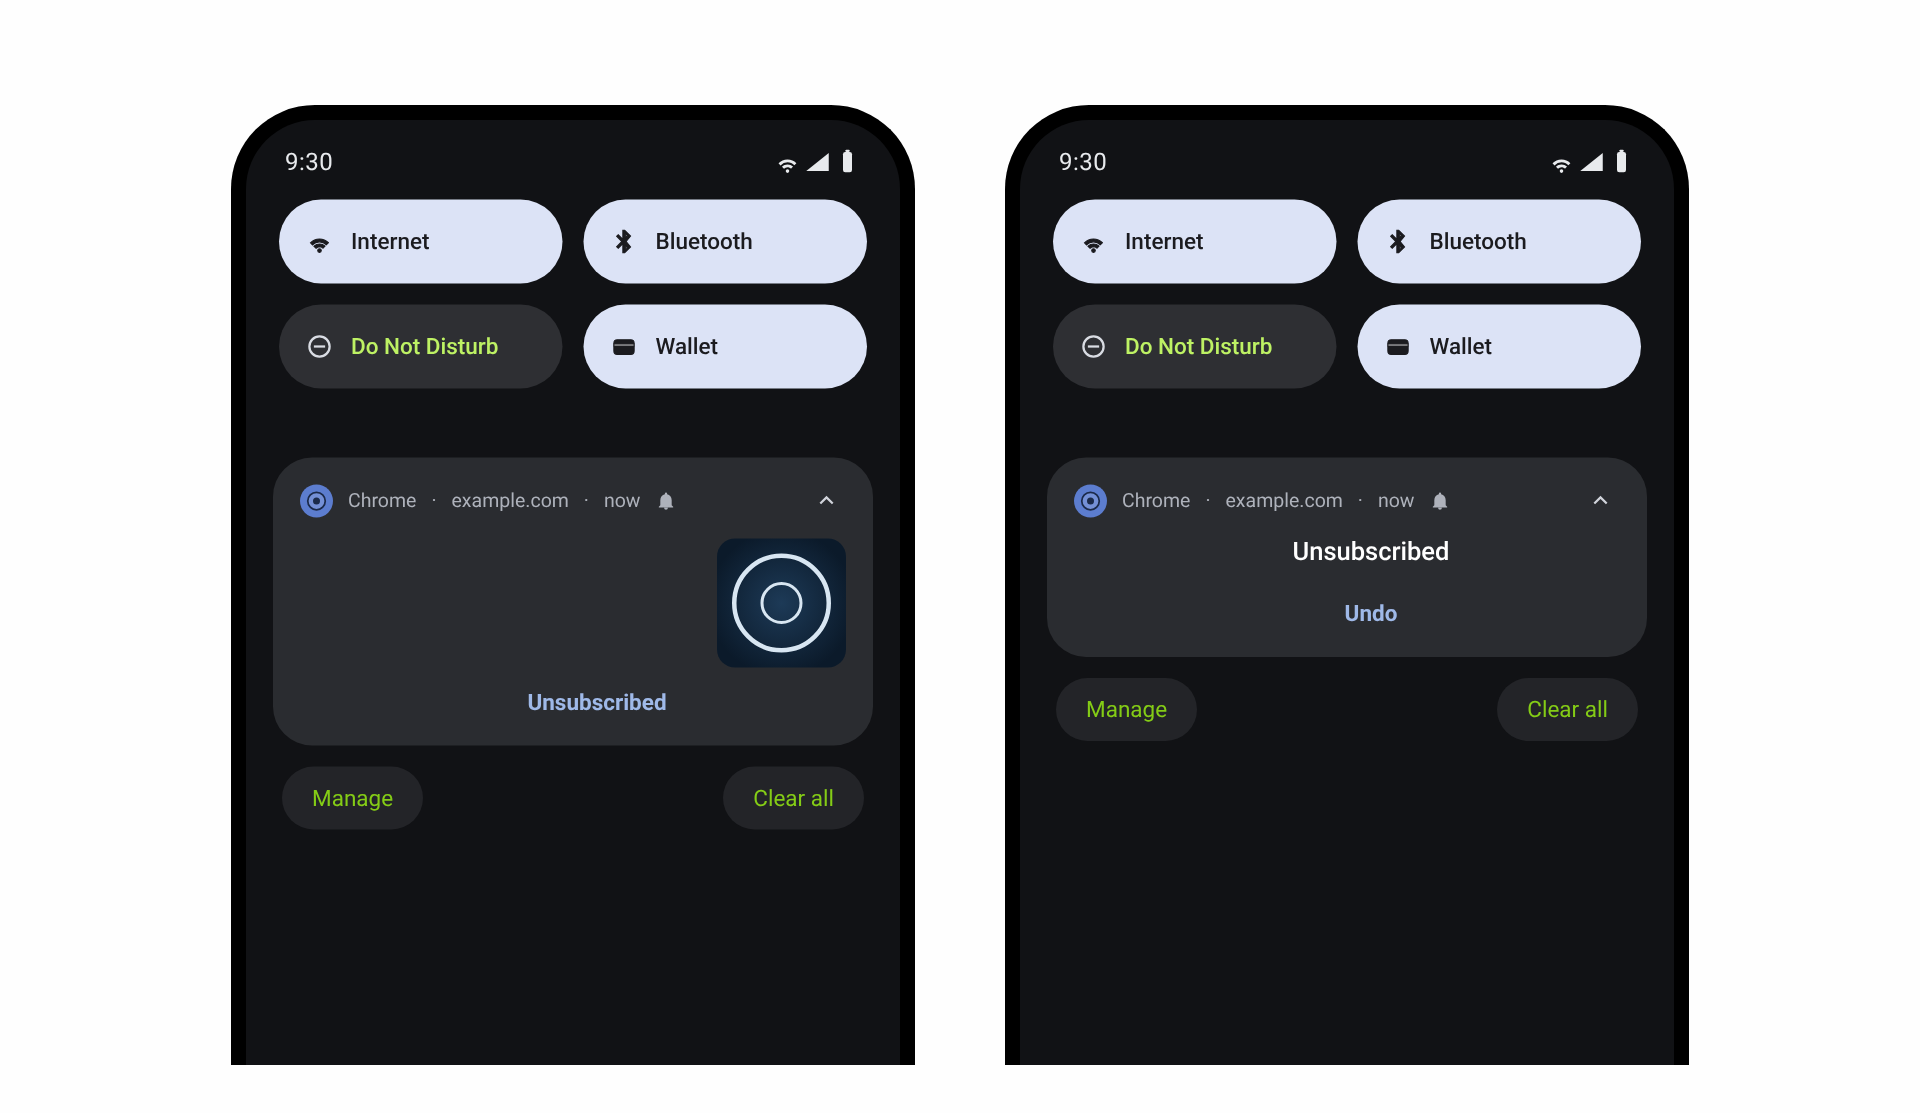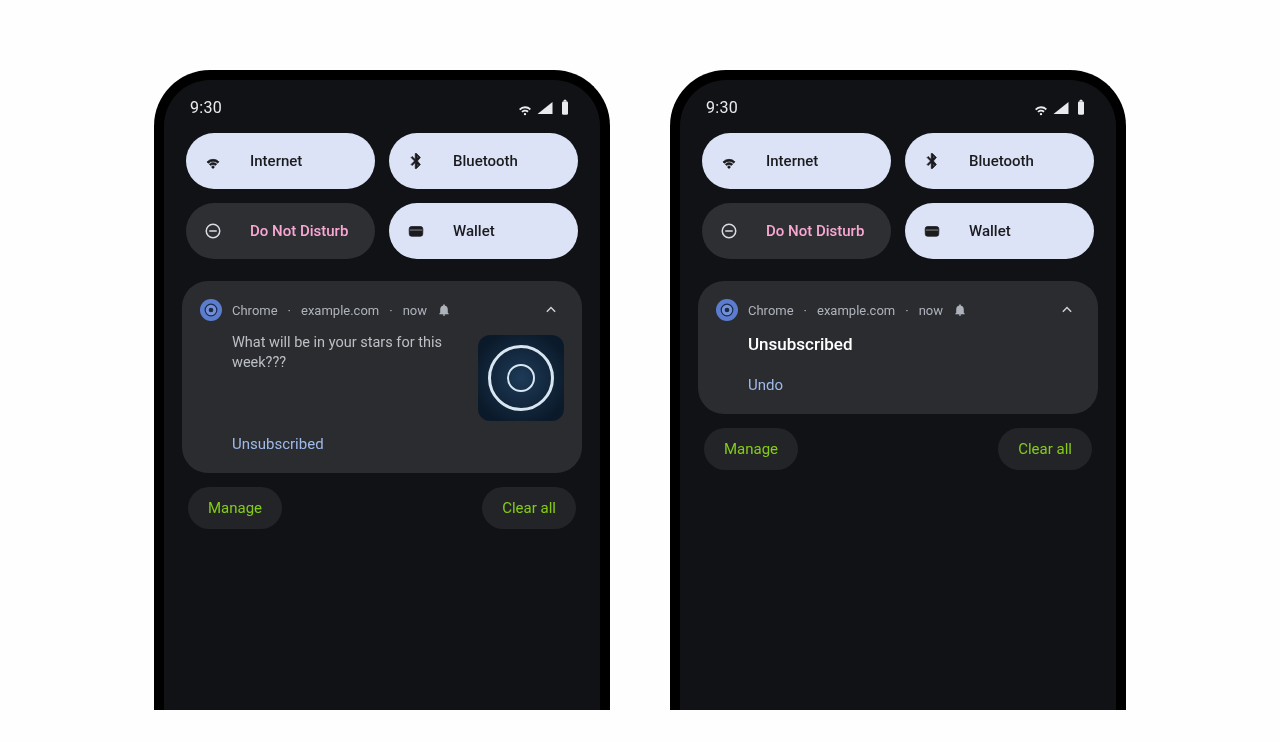--- a/index.html
+++ b/index.html
@@ -51,20 +51,21 @@
     background:#000;
     border-radius:4px;
   }
   .screen{
     position:absolute;
     inset:0;
     background:var(--panel-bg);
     padding:14px 18px 0 18px;
     display:flex;
     flex-direction:column;
+    text-align:center;
   }
   .statusbar{
     display:flex;
     justify-content:space-between;
     align-items:center;
     color:#e8eaed;
     font-size:16px;
     padding:4px 8px 16px 8px;
     letter-spacing:.3px;
   }
@@ -74,34 +75,34 @@
     display:grid;
     grid-template-columns:1fr 1fr;
     gap:14px;
     padding:0 4px;
   }
   .qs-tile{
     height:56px;
     border-radius:30px;
     display:flex;
     align-items:center;
-    gap:28px;
+    gap:12px;
     padding:0 18px;
     font-size:15px;
     font-weight:500;
   }
   .qs-tile.active{background:var(--qs-active);color:var(--qs-active-text);}
-  .qs-tile.inactive{background:var(--qs-inactive);color:#f9a8d4;}
+  .qs-tile.inactive{background:var(--qs-inactive);color:#bef264;}
   .qs-tile svg{width:18px;height:18px;flex:0 0 auto;}
   .qs-tile.active svg{fill:var(--qs-active-text);stroke:var(--qs-active-text);}
   .qs-tile.inactive svg{fill:#d9dce3;stroke:#d9dce3;}
 
   
   .notif{
-    margin-top:22px;
+    margin-top:46px;
     background:var(--notif-card);
     border-radius:26px;
     padding:16px 18px 16px 18px;
   }
   .notif-header{
     display:flex;
     align-items:center;
     gap:10px;
     color:#aeb2bb;
     font-size:13px;
@@ -152,21 +153,21 @@
   }
   .thumb .ring::before{
     content:"";
     position:absolute;inset:16px;
     border:2px solid #d8e6f2;border-radius:50%;
   }
 
   .notif-action{
     color:var(--accent-blue);
     font-size:15px;
-    font-weight:400;
+    font-weight:700;
     padding:14px 0 4px 32px;
   }
 
   
   .shade-footer{
     display:flex;
     justify-content:space-between;
     padding:14px 6px 0 6px;
   }
   .pill-btn{
@@ -298,21 +299,20 @@
           </span>
         <span class="spacer"></span>
         <span class="chev">
             <svg viewBox="0 0 24 24">
               <use href="#i-chevup"></use>
             </svg>
           </span>
       </div>
       <div class="notif-body">
         <div class="text">
-          <p class="notif-sub">What will be in your stars for this week???</p>
         </div>
         <div class="thumb">
           <div class="ring"></div>
         </div>
       </div>
       <div class="notif-action">Unsubscribed</div>
     </div>
 
     <div class="shade-footer">
       <div class="pill-btn">Manage</div>

